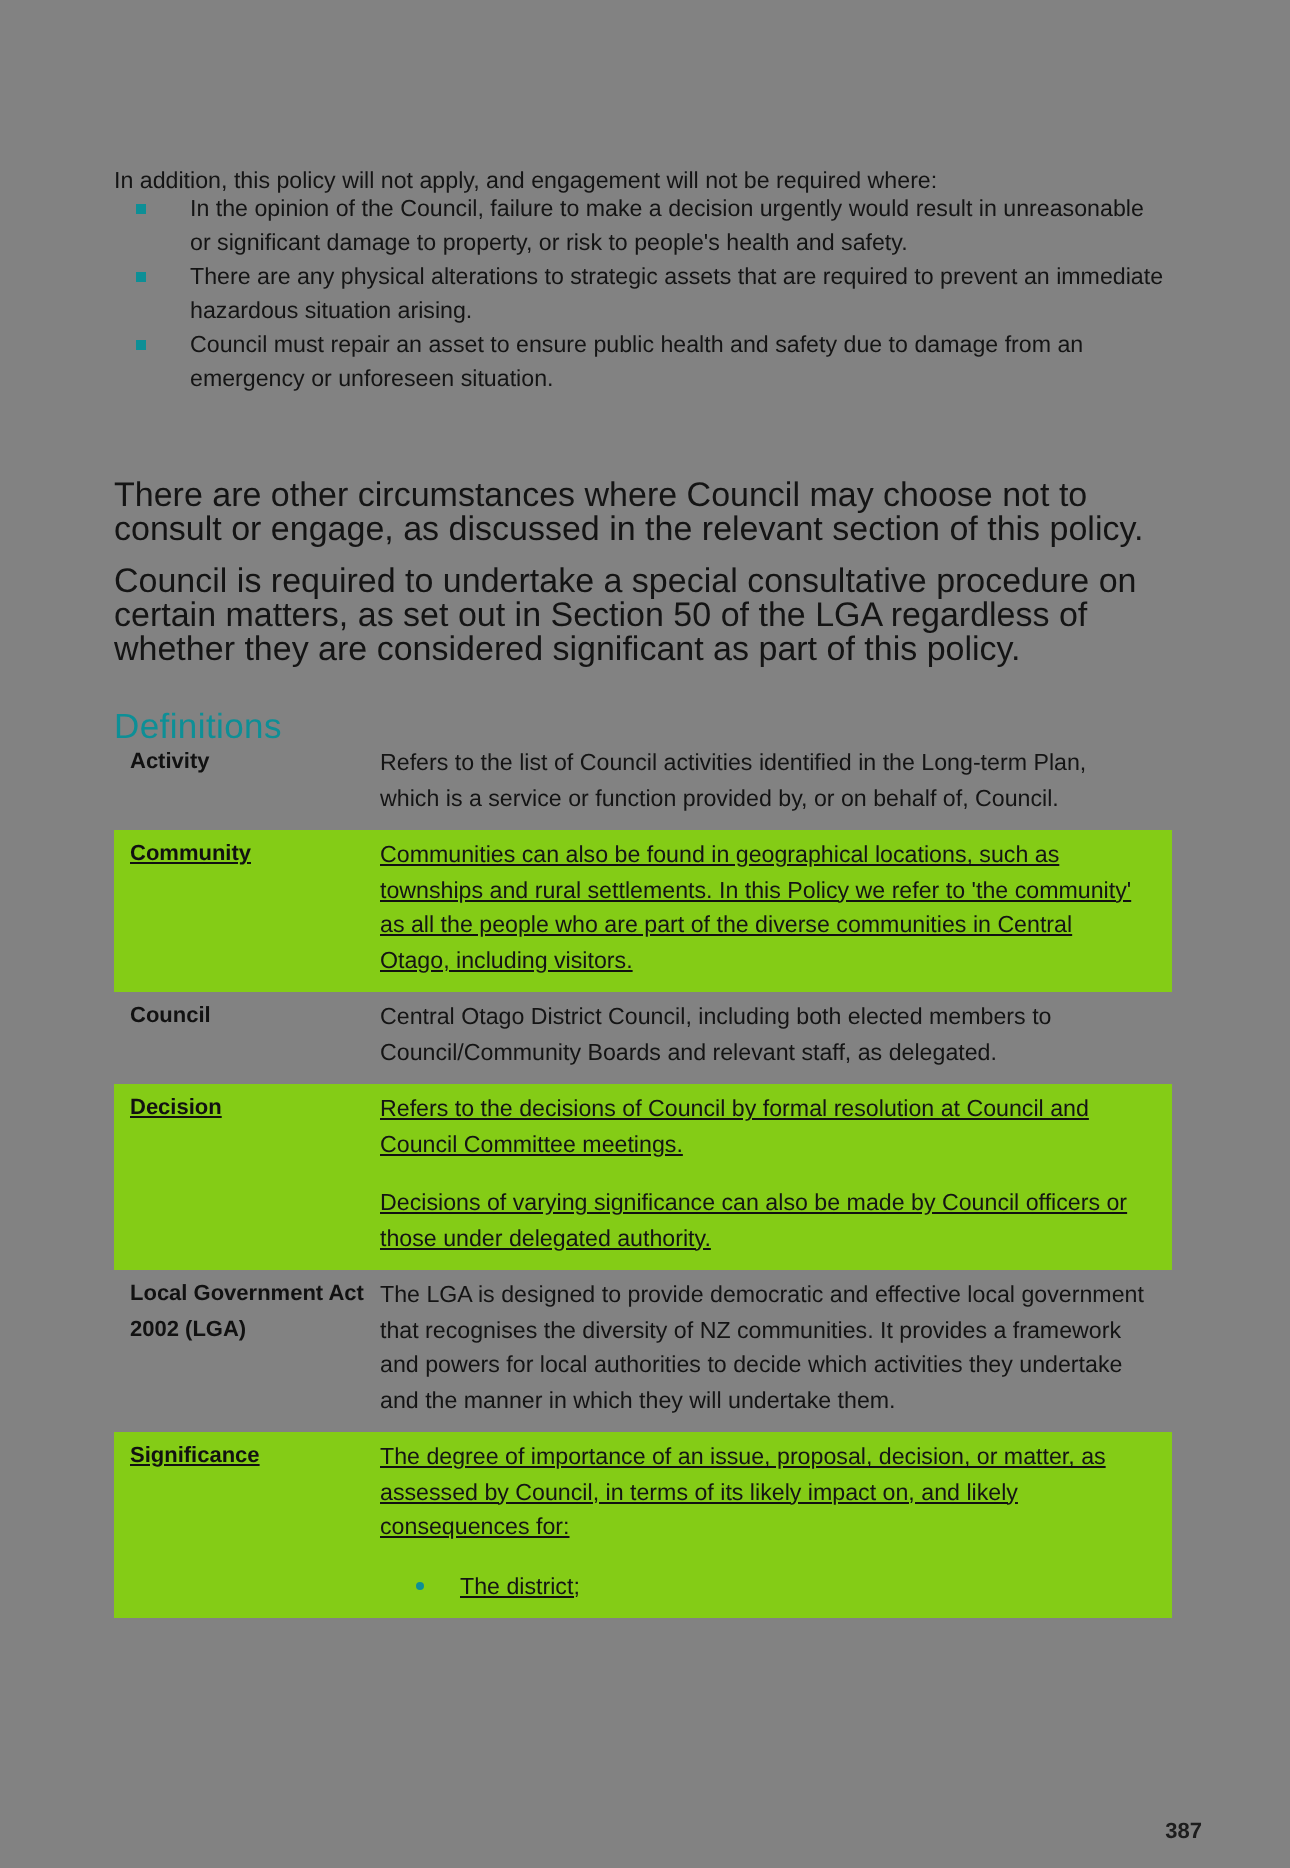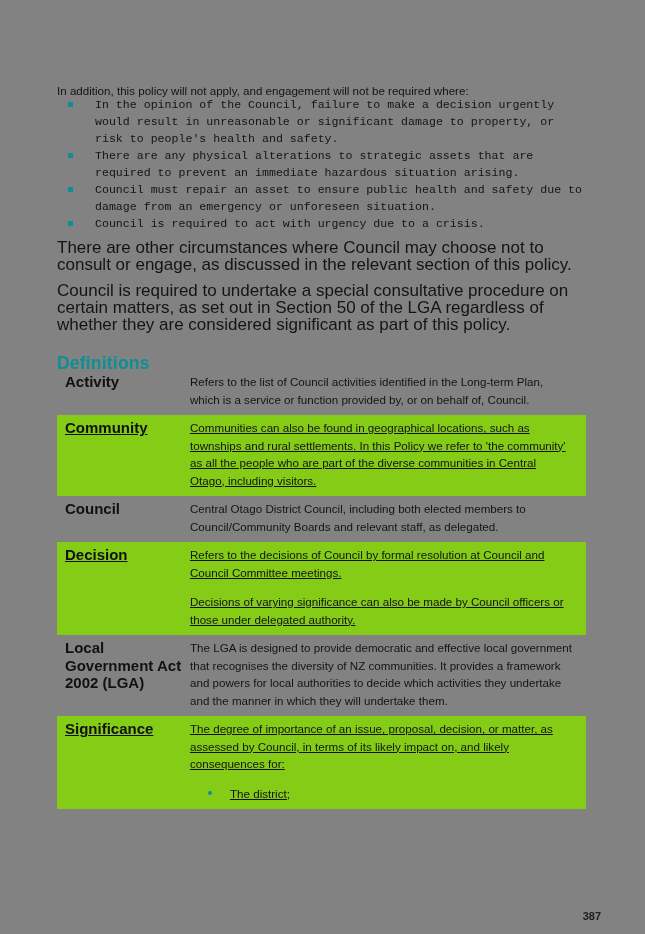--- a/index.html
+++ b/index.html
@@ -39,21 +39,20 @@
     top: 96px;
     width: 528px;
   }
   .bullet-row {
     position: relative;
     padding-left: 38px;
     font-size: 11.6px;
     line-height: 17px;
     color: #141414;
     margin-bottom: 0px;
-    font-family: Liberation Mono, monospace;
   }
   .sq-bullet {
     position: absolute;
     left: 11px;
     top: 6px;
     width: 5px;
     height: 5px;
     background: #0d8f96;
   }
 
@@ -68,21 +67,21 @@
   }
   .para-a { top: 222px; }
   .para-b { top: 265px; }
 
   
   .section-heading {
     position: absolute;
     left: 57px;
     top: 338px;
     font-size: 17.5px;
-    font-weight: bold;
+    font-weight: normal;
     color: #0d8f96;
     letter-spacing: 0.2px;
   }
 
   
   .def-table {
     position: absolute;
     left: 57px;
     top: 369px;
     width: 529px;
@@ -96,21 +95,21 @@
     background: #84cc16;
     text-decoration: underline;
   }
   .def-row.plain {
     background: transparent;
   }
   .def-term {
     flex: 0 0 133px;
     padding-left: 8px;
     box-sizing: border-box;
-    font-size: 15px;
+    font-size: 11px;
     font-weight: bold;
     line-height: 17.5px;
     color: #111111;
   }
   .def-desc {
     flex: 1 1 auto;
     padding-right: 12px;
     font-size: 11.6px;
     line-height: 17.5px;
     color: #141414;
@@ -163,24 +162,20 @@
       <span class="sq-bullet"></span>
       <span>In the opinion of the Council, failure to make a decision urgently would result in unreasonable or significant damage to property, or risk to people's health and safety.</span>
     </div>
     <div class="bullet-row">
       <span class="sq-bullet"></span>
       <span>There are any physical alterations to strategic assets that are required to prevent an immediate hazardous situation arising.</span>
     </div>
     <div class="bullet-row">
       <span class="sq-bullet"></span>
       <span>Council must repair an asset to ensure public health and safety due to damage from an emergency or unforeseen situation.</span>
-    </div>
-    <div class="bullet-row">
-      <span class="sq-bullet"></span>
-      <span>Council is required to act with urgency due to a crisis.</span>
     </div>
   </div>
 
   <p class="para para-a">There are other circumstances where Council may choose not to consult or engage, as discussed in the relevant section of this policy.</p>
 
   <p class="para para-b">Council is required to undertake a special consultative procedure on certain matters, as set out in Section 50 of the LGA regardless of whether they are considered significant as part of this policy.</p>
 
   <h2 class="section-heading">Definitions</h2>
 
   <div class="def-table">

